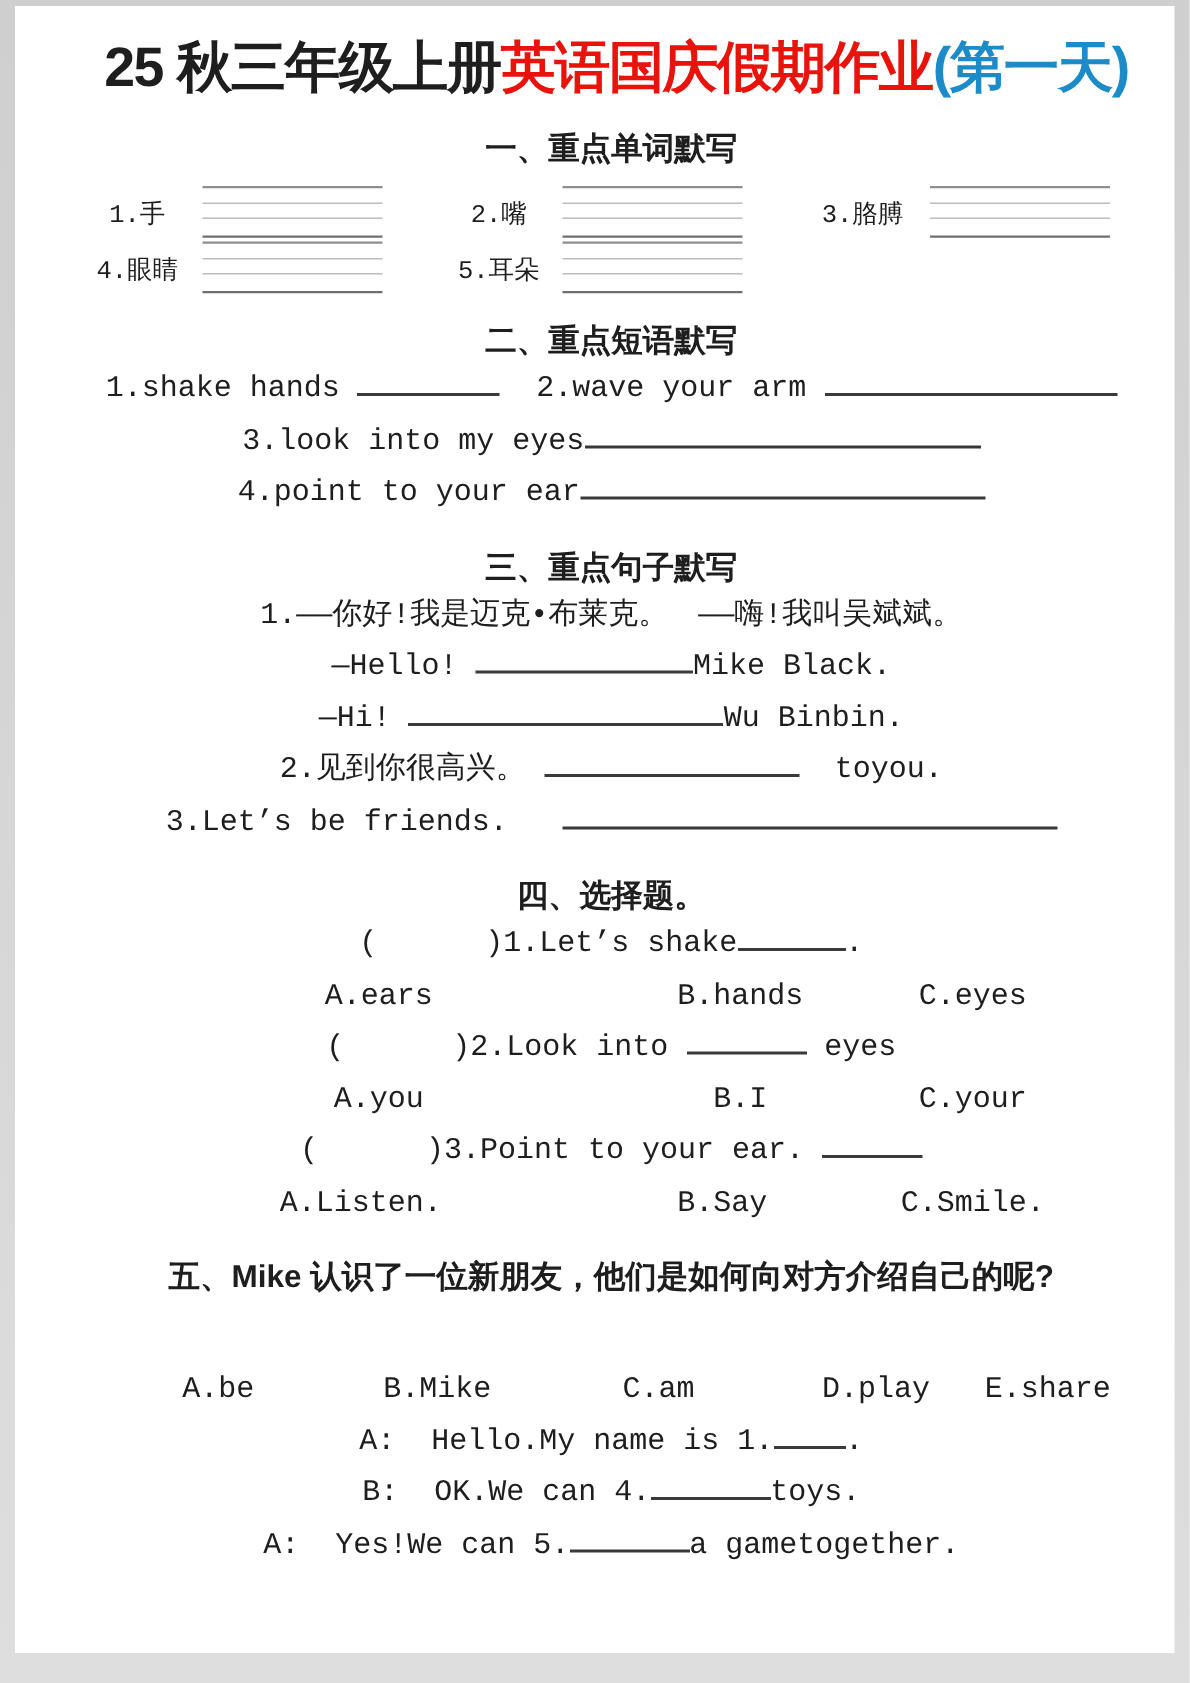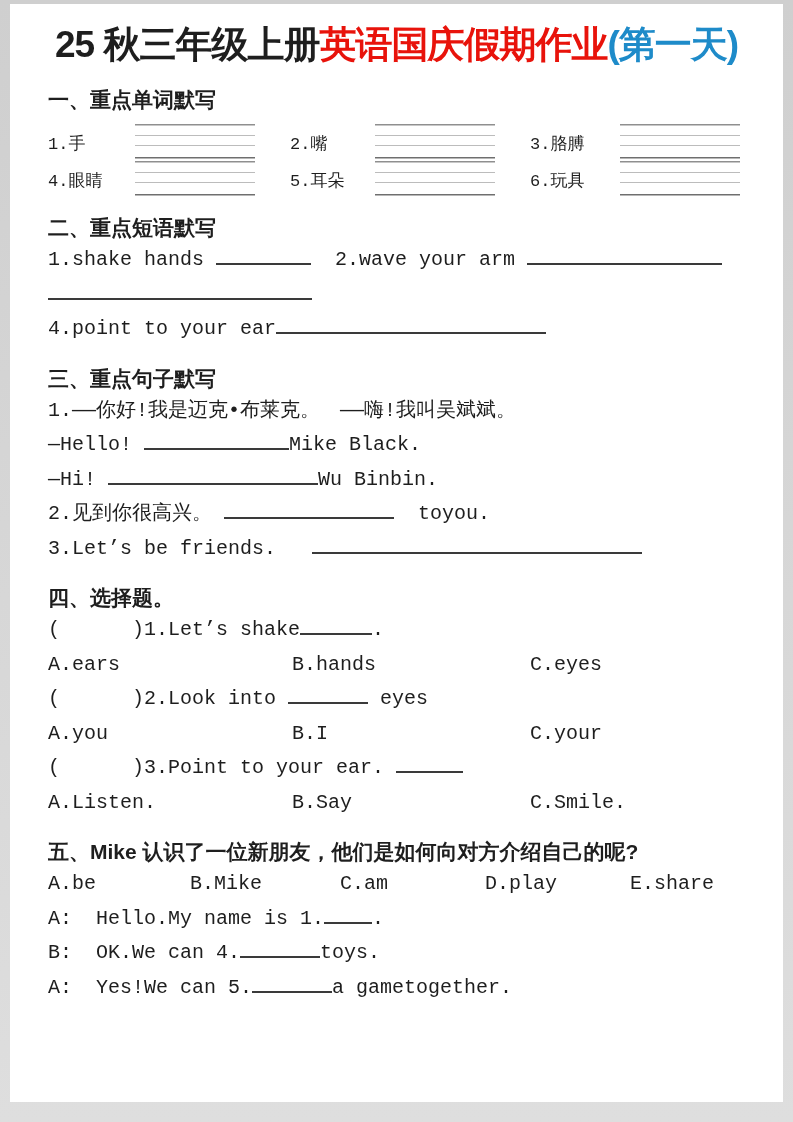--- a/index.html
+++ b/index.html
@@ -1,19 +1,19 @@
 <!DOCTYPE html>
 <html lang="zh"><head>
 <meta charset="utf-8">
 <style>
   html,body{margin:0;padding:0;}
   body{width:793px;height:1122px;background:#d6d6d6;font-family:"Liberation Sans",sans-serif;}
   .frame{position:relative;width:793px;height:1122px;background:linear-gradient(#cfcfcf,#dedede);}
   .page{position:absolute;left:10px;top:4px;width:773px;height:1098px;background:#ffffff;
-        box-sizing:border-box;padding:14px 16px 0 38px;color:#1e1e1e;overflow:hidden;}
+        box-sizing:border-box;padding:14px 16px 0 38px;color:#1e1e1e;overflow:hidden;text-align:center;}
   .title{margin:4px 0 0 7px;font-size:37px;line-height:46px;font-weight:bold;white-space:nowrap;
          font-family:"Liberation Sans",sans-serif;letter-spacing:-1px;}
   .title .red{color:#e8130b;}
   .title .blue{color:#1e8bc9;}
   .hd{font-size:21px;font-weight:bold;line-height:30px;margin-top:17px;
       font-family:"Liberation Sans",sans-serif;white-space:pre-wrap;}
   .line{font-family:"Liberation Mono","DejaVu Sans Mono",monospace;font-size:20px;
         line-height:34.5px;white-space:pre-wrap;color:#1e1e1e;}
   .bl{display:inline-block;border-bottom:2px solid #3a3a3a;height:0.85em;vertical-align:baseline;}
   
@@ -24,21 +24,21 @@
   .wcell.c3{width:auto;}
   .wlabel{display:inline-block;width:87px;font-family:"Liberation Mono","DejaVu Sans Mono",monospace;
           font-size:17px;line-height:24px;padding-bottom:2px;}
   .wgrid{width:120px;height:35px;background-repeat:no-repeat;
      background-image:linear-gradient(#8f8f8f,#8f8f8f),linear-gradient(#bcbcbc,#bcbcbc),
                       linear-gradient(#bcbcbc,#bcbcbc),linear-gradient(#6f6f6f,#6f6f6f);
      background-size:100% 1.5px,100% 1px,100% 1px,100% 1.5px;
      background-position:0 0,0 11px,0 21px,0 33px;}
   .opt{display:inline-block;}
   .opt.w244{width:244px;} .opt.w238{width:238px;}
-  .bank{display:inline-block;}
+  .bank{display:inline-block;margin-top:43px;}
   .bank.w142{width:142px;} .bank.w150{width:150px;} .bank.w145{width:145px;}
 </style>
 </head>
 <body>
 
 <div class="frame">
   <div class="page">
 
     <h1 class="title"><span>25 秋三年级上册</span><span class="red">英语国庆假期作业</span><span class="blue">(第一天)</span></h1>
 
@@ -59,29 +59,25 @@
     </div>
     <div class="wrow">
       <div class="wcell">
         <span class="wlabel">4.眼睛</span>
         <div class="wgrid"></div>
       </div>
       <div class="wcell c2">
         <span class="wlabel" style="width:85px">5.耳朵</span>
         <div class="wgrid"></div>
       </div>
-      <div class="wcell c3">
-        <span class="wlabel" style="width:90px">6.玩具</span>
-        <div class="wgrid"></div>
-      </div>
     </div>
 
     <div class="hd">二、重点短语默写</div>
     <div class="line"><span>1.shake hands </span><span class="bl" style="width:95px"></span><span>  2.wave your arm </span><span class="bl" style="width:195px"></span></div>
-    <div class="line"><span class="bl" style="width:264px"></span></div>
+    <div class="line"><span>3.look into my eyes</span><span class="bl" style="width:264px"></span></div>
     <div class="line"><span>4.point to your ear</span><span class="bl" style="width:270px"></span></div>
 
     <div class="hd">三、重点句子默写</div>
     <div class="line">1.——你好!我是迈克•布莱克。　——嗨!我叫吴斌斌。</div>
     <div class="line"><span>—Hello! </span><span class="bl" style="width:145px"></span><span>Mike Black.</span></div>
     <div class="line"><span>—Hi! </span><span class="bl" style="width:210px"></span><span>Wu Binbin.</span></div>
     <div class="line"><span>2.见到你很高兴。 </span><span class="bl" style="width:170px"></span><span>  toyou.</span></div>
     <div class="line"><span>3.Let’s be friends.   </span><span class="bl" style="width:330px"></span></div>
 
     <div class="hd">四、选择题。</div>

